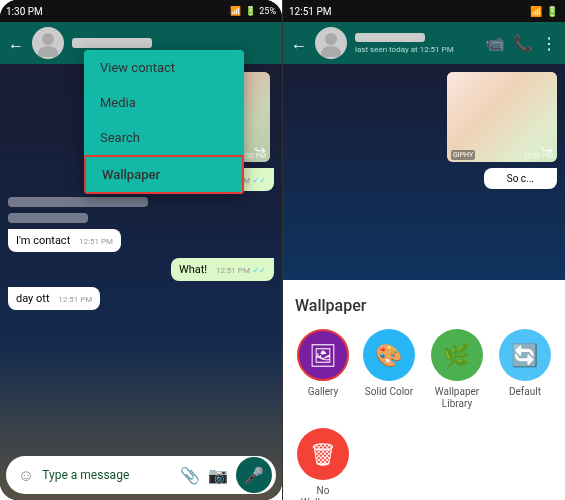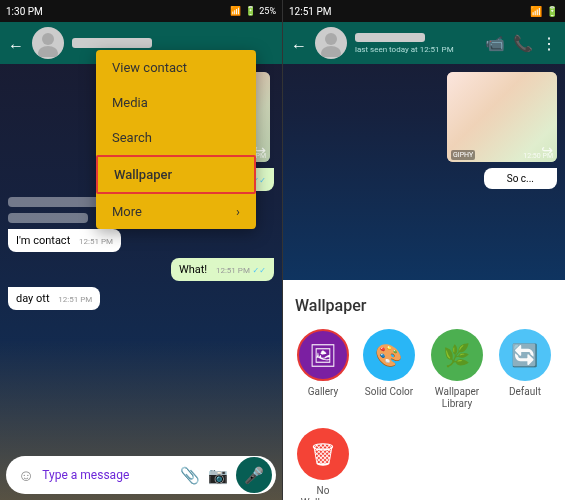--- a/index.html
+++ b/index.html
@@ -12,20 +12,21 @@
       flex-direction: row;
     }
 
     
     .left-panel {
       width: 282px;
       height: 500px;
       position: relative;
       background: #1a1a2e;
       overflow: hidden;
+      border-radius: 18px;
     }
 
     .status-bar-left {
       height: 22px;
       background: #111;
       display: flex;
       align-items: center;
       justify-content: space-between;
       padding: 0 6px;
       color: #fff;
@@ -154,38 +155,38 @@
       bottom: 6px; left: 6px; right: 6px;
       height: 38px;
       background: #fff;
       border-radius: 24px;
       display: flex;
       align-items: center;
       padding: 0 12px;
       gap: 8px;
       z-index: 20;
     }
-    .input-placeholder { color: #6d28d9; font-size: 12px; flex: 1; }
+    .input-placeholder { color: #14532d; font-size: 12px; flex: 1; }
     .input-icon { color: #888; font-size: 16px; }
     .mic-btn {
       width: 36px; height: 36px;
       border-radius: 50%;
       background: #075e54;
       display: flex; align-items: center; justify-content: center;
       color: #fff;
       font-size: 16px;
       margin-right: -8px;
     }
 
     
     .context-menu {
       position: absolute;
       top: 50px;
-      left: 96px;
-      background: #eab308;
+      left: 84px;
+      background: #14b8a6;
       border-radius: 4px;
       box-shadow: 0 4px 16px rgba(0,0,0,0.35);
       z-index: 30;
       width: 160px;
       overflow: hidden;
     }
     .menu-item {
       padding: 10px 16px;
       font-size: 13px;
       color: #333;
@@ -408,24 +409,20 @@
     </div>
     <div class="menu-item">
       <span>Media</span>
     </div>
     <div class="menu-item">
       <span>Search</span>
     </div>
     <div class="menu-item highlighted">
       <span>Wallpaper</span>
     </div>
-    <div class="menu-item">
-      <span>More</span>
-      <span>›</span>
-    </div>
   </div>
 </div>
 
 <div class="right-panel">
   <div class="chat-bg-right"></div>
 
   <div class="status-bar-right">
     <span>12:51 PM</span>
     <div style="display:flex;gap:4px;align-items:center;">
       <span>📶</span>

